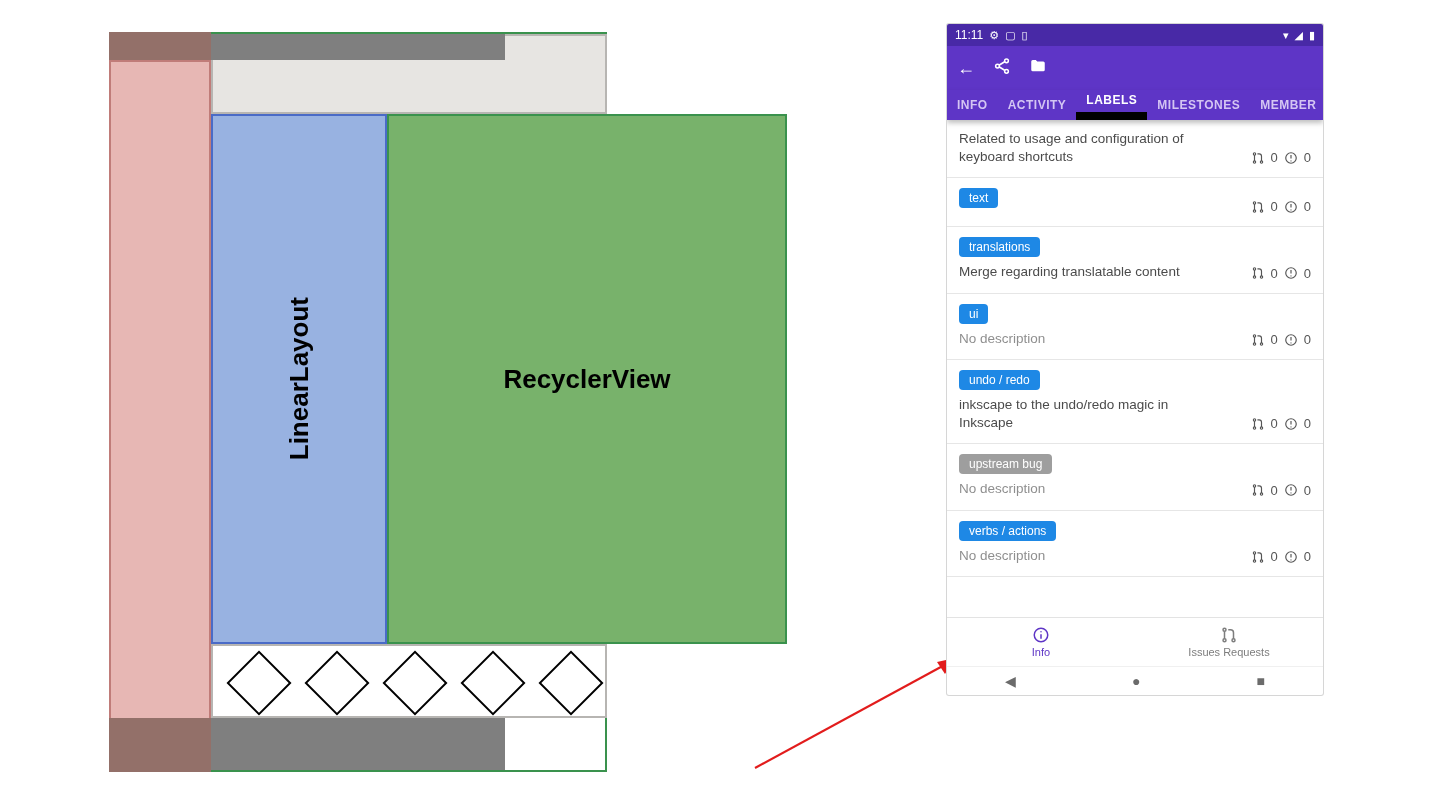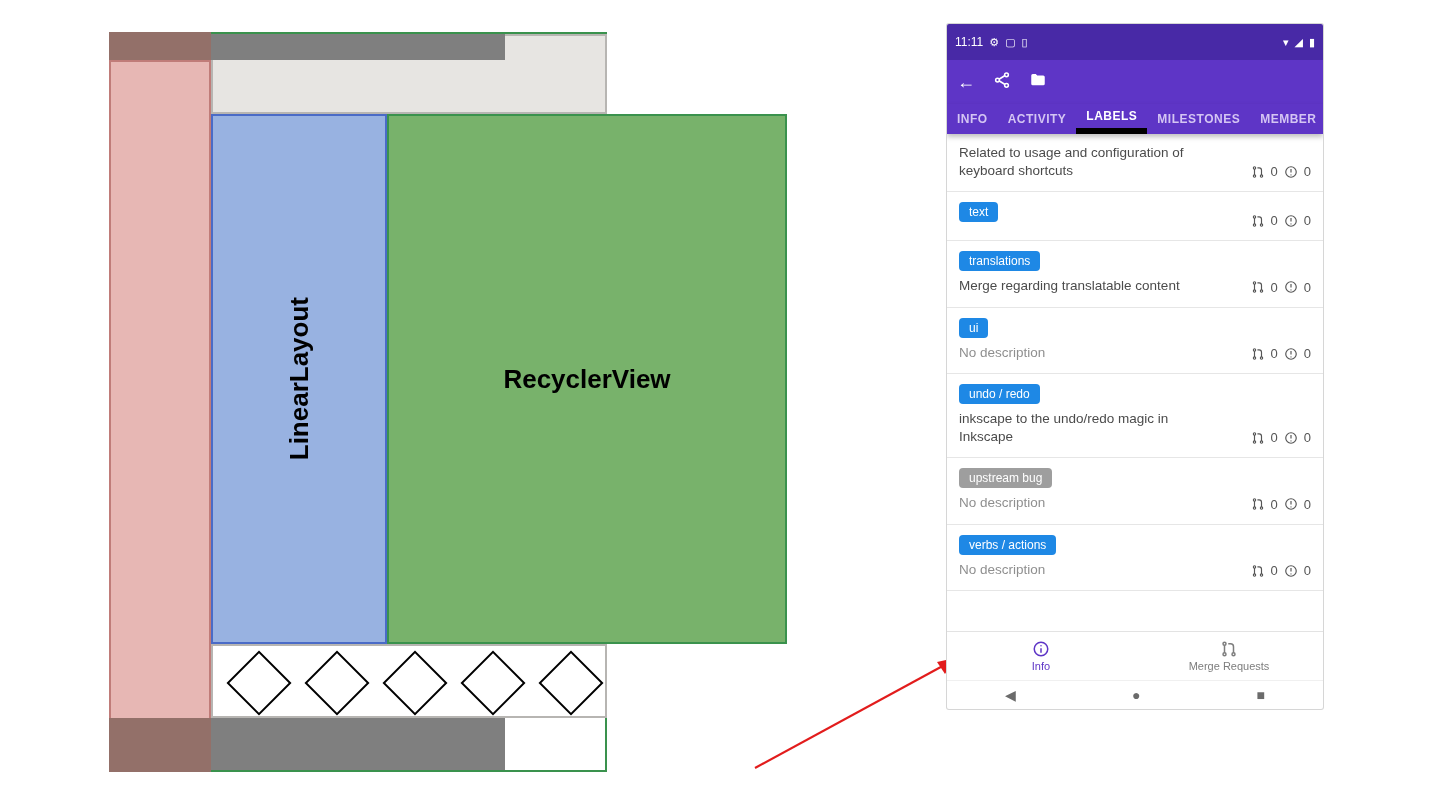--- a/index.html
+++ b/index.html
@@ -56,21 +56,21 @@
   .phone {
     width: 376px;
     background: #fff;
     box-shadow: 0 0 0 1px #d6d6d6;
     border-radius: 2px;
     overflow: hidden;
   }
   .statusbar {
     background: #4829a6;
     color: #fff;
-    height: 36px;
+    height: 22px;
     display: flex;
     justify-content: space-between;
     align-items: center;
     padding: 0 8px;
     font-size: 12px;
   }
   .sb-left, .sb-right { display: flex; align-items: center; gap: 6px; }
   .sb-ico { font-size: 11px; line-height: 1; }
   .appbar {
     background: #5e35c6;
@@ -98,21 +98,21 @@
     position: relative;
     z-index: 2;
   }
   .tabs .tab {
     padding: 0 10px 8px 10px;
     cursor: pointer;
     white-space: nowrap;
   }
   .tabs .tab.active {
     color: #fff;
-    border-bottom: 6px solid #000000;
+    border-bottom: 8px solid #000000;
     padding-bottom: 5px;
   }
 
   .labels-list { font-size: 13px; color: #444; }
   .label-row {
     border-bottom: 1px solid #e6e6e6;
     padding: 10px 12px 12px 12px;
     position: relative;
   }
   .label-row.first { }
@@ -419,21 +419,21 @@
             </svg></span>
           <span>Info</span>
         </div>
         <div class="btab">
           <span class="bi"><svg viewBox="0 0 24 24" fill="none" stroke="currentColor" stroke-width="2">
               <circle cx="6" cy="5" r="2"></circle>
               <circle cx="6" cy="19" r="2"></circle>
               <circle cx="18" cy="19" r="2"></circle>
               <path d="M6 7v10M18 17V9a4 4 0 0 0-4-4h-3"></path>
             </svg></span>
-          <span>Merge Requests</span>
+          <span>Issues Requests</span>
         </div>
       </div>
 
     <div class="navbar">
       <span>◀</span>
       <span>●</span>
       <span>■</span>
     </div>
 
   </div>

